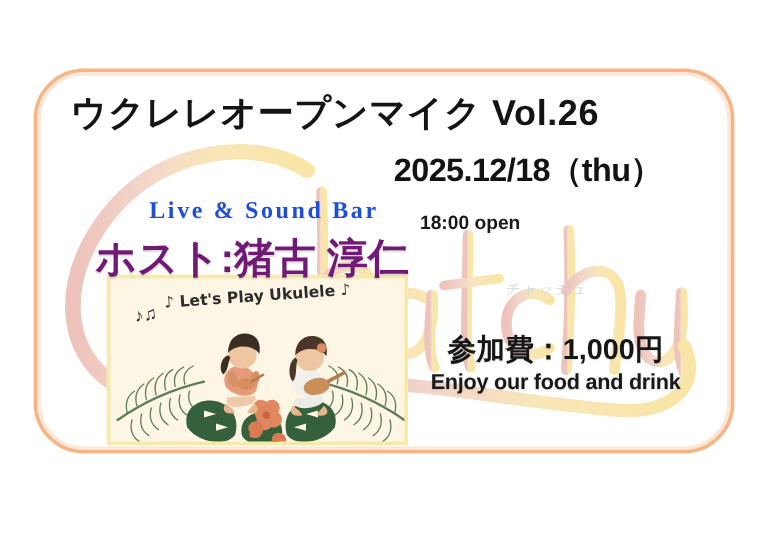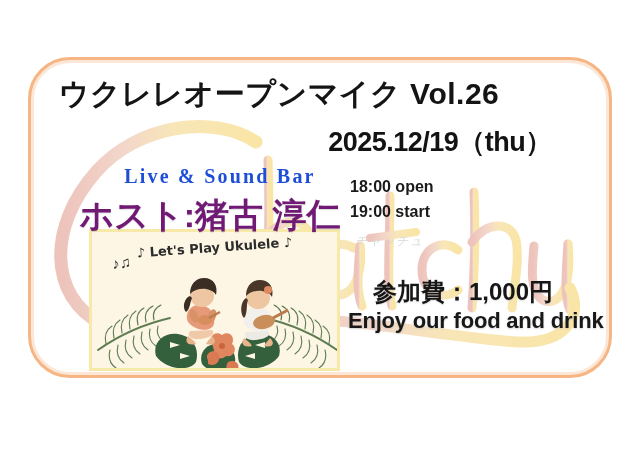--- a/index.html
+++ b/index.html
@@ -116,20 +116,21 @@
     font-weight: 700;
     color: #1a1a1a;
     line-height: 25px;
     white-space: nowrap;
   }
 
   .kana {
     position: absolute;
     left: 355px; top: 233px;
     width: 200px;
+    text-align: center;
     font-size: 12px;
     font-weight: 400;
     color: #d8d8d8;
     letter-spacing: 1.5px;
     font-style: italic;
     white-space: nowrap;
   }
 
   .prices {
     position: absolute;
@@ -140,21 +141,21 @@
   .prices .p {
     font-size: 24px;
     font-weight: 700;
     color: #161616;
     line-height: 27px;
     white-space: nowrap;
     text-shadow: 0 1px 1px rgba(195,195,195,0.5);
   }
   .prices .enjoy {
     margin-top: 3px;
-    font-size: 22px;
+    font-size: 18px;
     font-weight: 700;
     color: #181818;
     white-space: nowrap;
     letter-spacing: -0.2px;
     text-shadow: 0 1px 2px rgba(185,185,185,0.6);
   }
 
   
   .panel {
     position: absolute;
@@ -227,29 +228,28 @@
     </g>
   </svg>
 
   <div class="frame-inner-glow"></div>
   <div class="frame"></div>
 
   <div class="content">
 
     <div class="title">ウクレレオープンマイク Vol.26</div>
 
-    <div class="date">2025.12/19（thu）</div>
+    <div class="date">2025.12/18（thu）</div>
 
     <div class="brand">Live &amp; Sound Bar</div>
 
     <div class="host">ホスト:猪古 淳仁</div>
 
     <div class="times">
       <div>18:00 open</div>
-      <div>19:00 start</div>
     </div>
 
     <div class="kana">チャッチュ</div>
 
     <div class="prices">
       <div class="p">参加費：1,000円</div>
       <div class="enjoy">Enjoy our food and drink</div>
     </div>
 
   </div>

